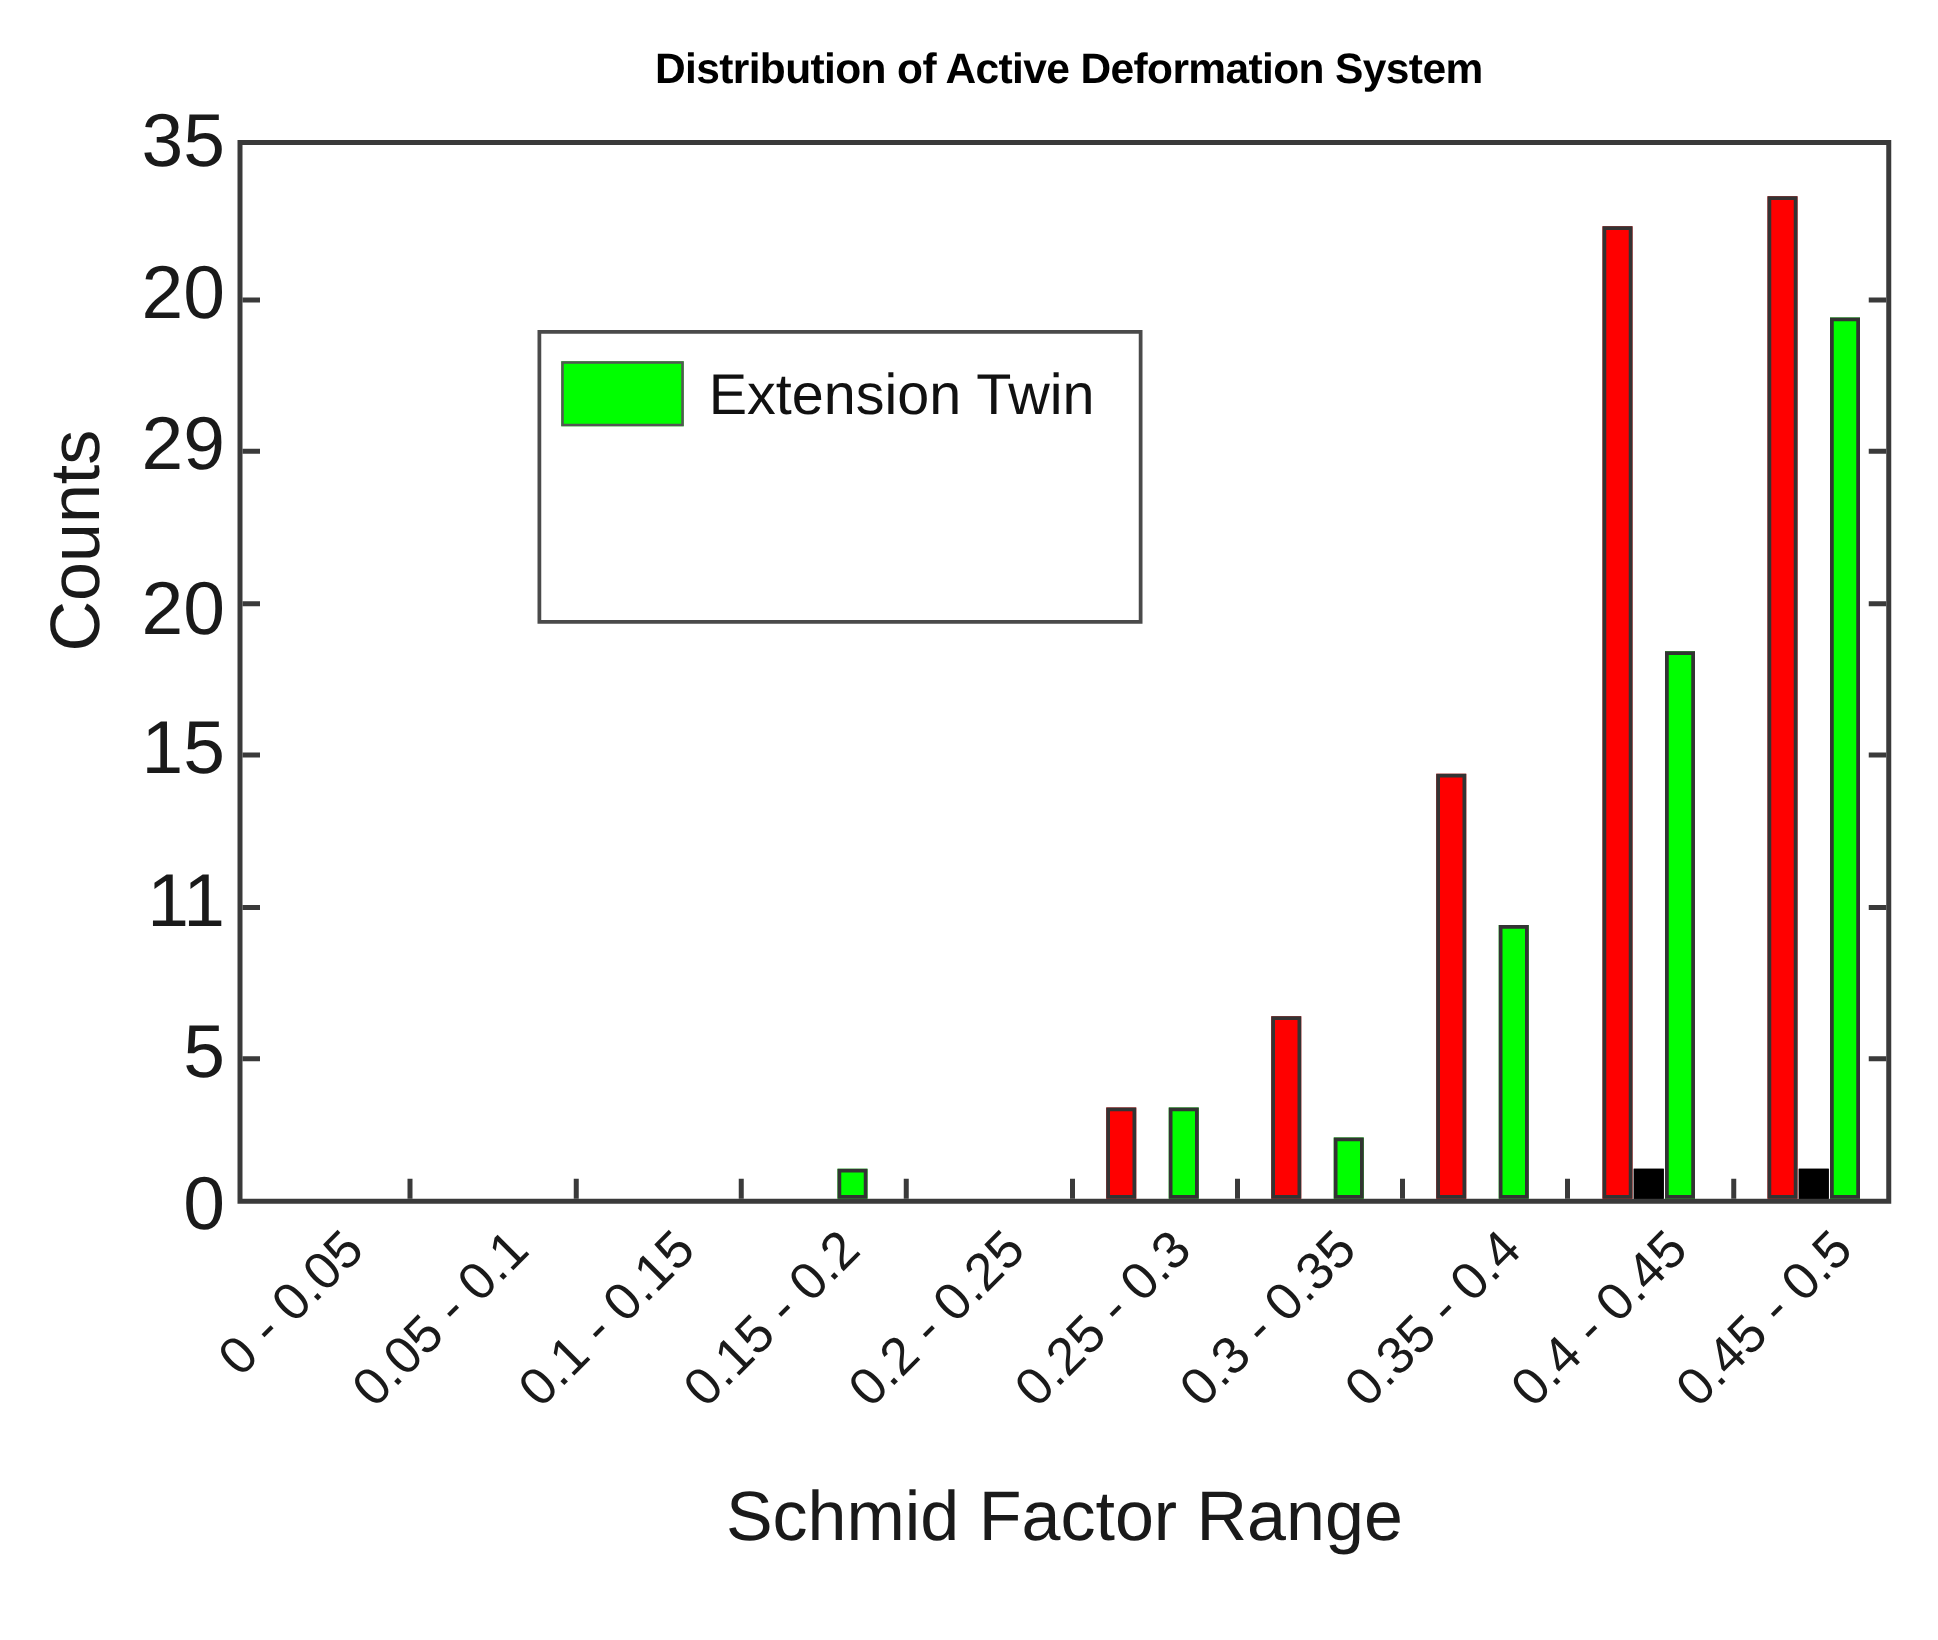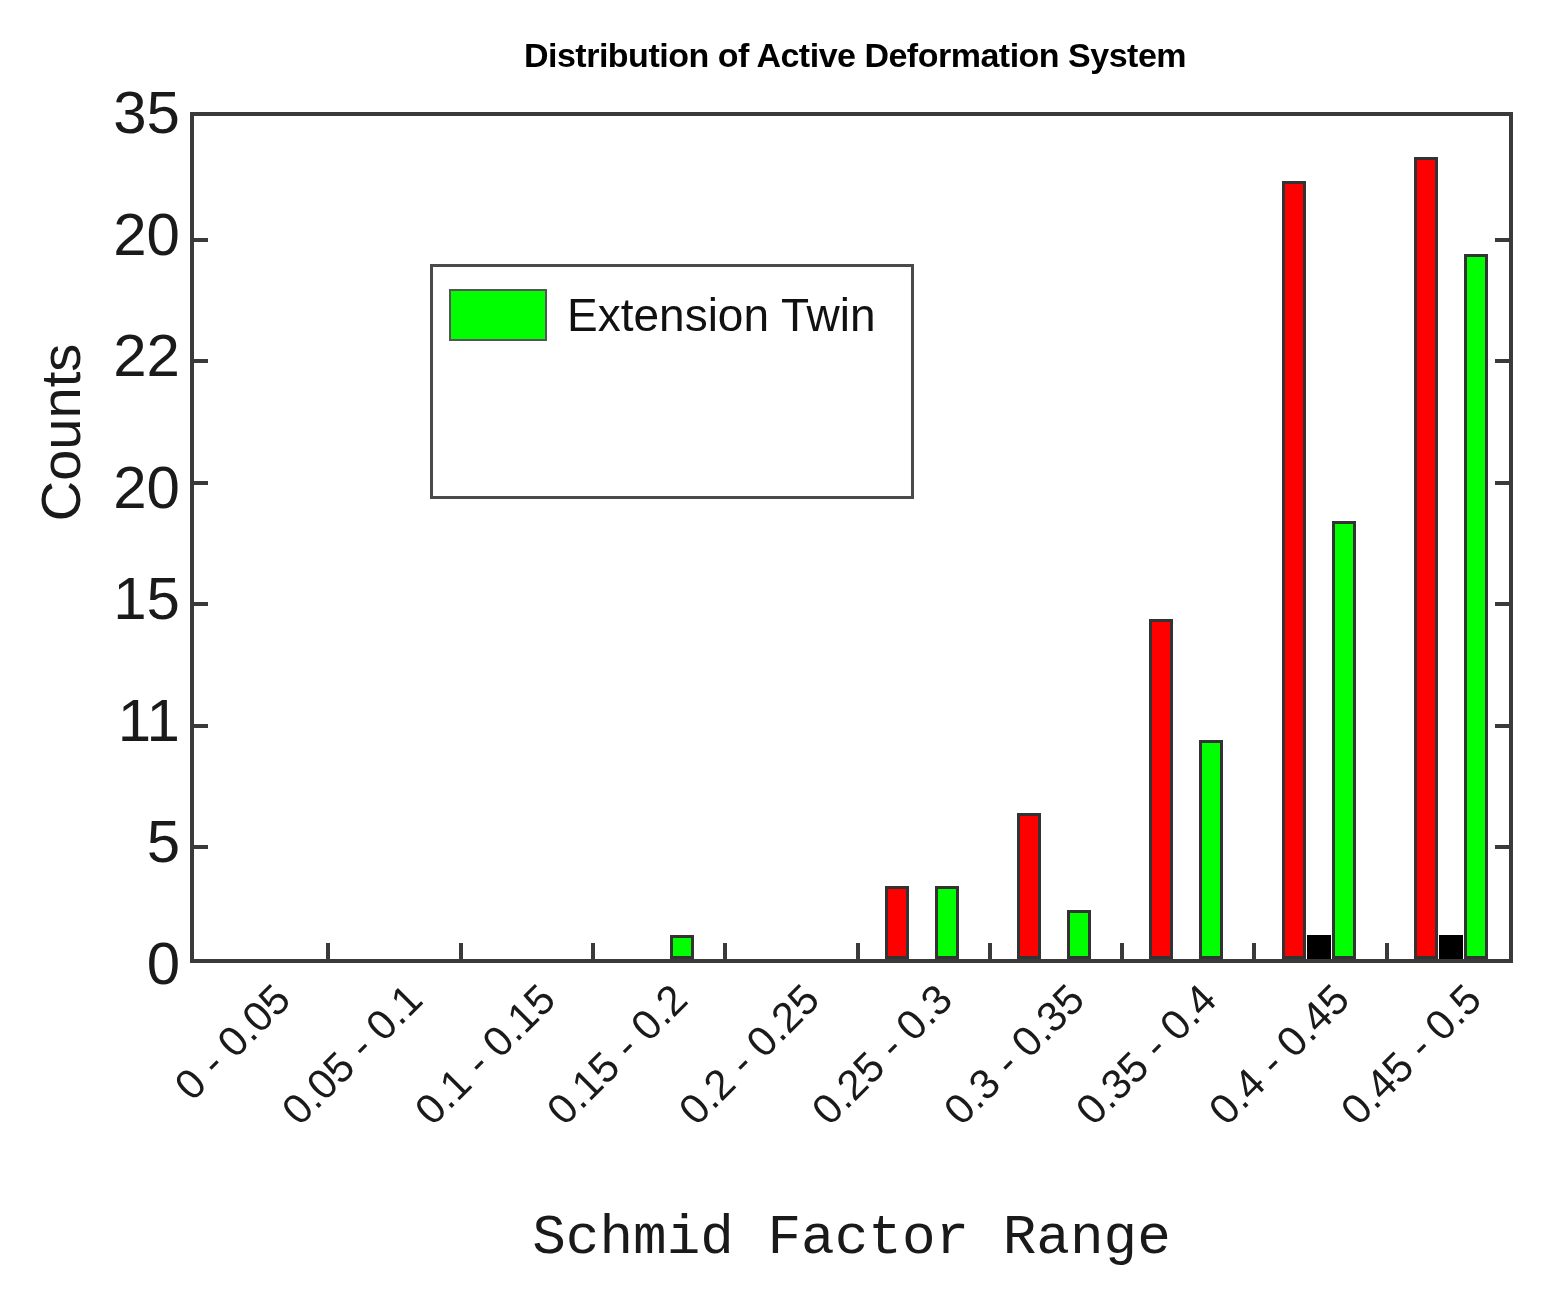--- a/index.html
+++ b/index.html
@@ -126,26 +126,26 @@
     text-align: center;
     font-size: 56px;
     color: #1a1a1a;
     transform: rotate(-90deg);
     font-family: "Liberation Sans", sans-serif;
     white-space: nowrap;
   }
   #xlabel {
     position: absolute;
     left: 190px;
-    top: 1206px;
+    top: 1180px;
     width: 1323px;
     text-align: center;
     font-size: 56px;
     color: #1a1a1a;
-    font-family: Liberation Mono, monospace;
+    font-family: Liberation Sans, sans-serif;
     white-space: nowrap;
   }
 
   
   #legend {
     position: absolute;
     left: 236px;
     top: 148px;
     width: 484px;
     height: 235px;
@@ -236,21 +236,21 @@
       </div>
     </div>
   </div>
 
   <div id="ytick-labels-layer">
       <div class="ytick-label" style="top: 963px;">0</div>
       <div class="ytick-label" style="top: 841.429px;">5</div>
       <div class="ytick-label" style="top: 719.857px;">11</div>
       <div class="ytick-label" style="top: 598.286px;">15</div>
       <div class="ytick-label" style="top: 476.714px; margin-top: 10px;">20</div>
-      <div class="ytick-label" style="top: 355.143px;">22</div>
+      <div class="ytick-label" style="top: 355.143px;">29</div>
       <div class="ytick-label" style="top: 233.571px;">20</div>
       <div class="ytick-label" style="top: 112px;">35</div>
     </div>
   <div id="xtick-labels">
       <div class="xtick-label" style="left: -133.85px; width: 210px;">0 - 0.05</div>
       <div class="xtick-label" style="left: -1.55px; width: 210px;">0.05 - 0.1</div>
       <div class="xtick-label" style="left: 130.75px; width: 210px;">0.1 - 0.15</div>
       <div class="xtick-label" style="left: 263.05px; width: 210px;">0.15 - 0.2</div>
       <div class="xtick-label" style="left: 395.35px; width: 210px;">0.2 - 0.25</div>
       <div class="xtick-label" style="left: 527.65px; width: 210px;">0.25 - 0.3</div>

